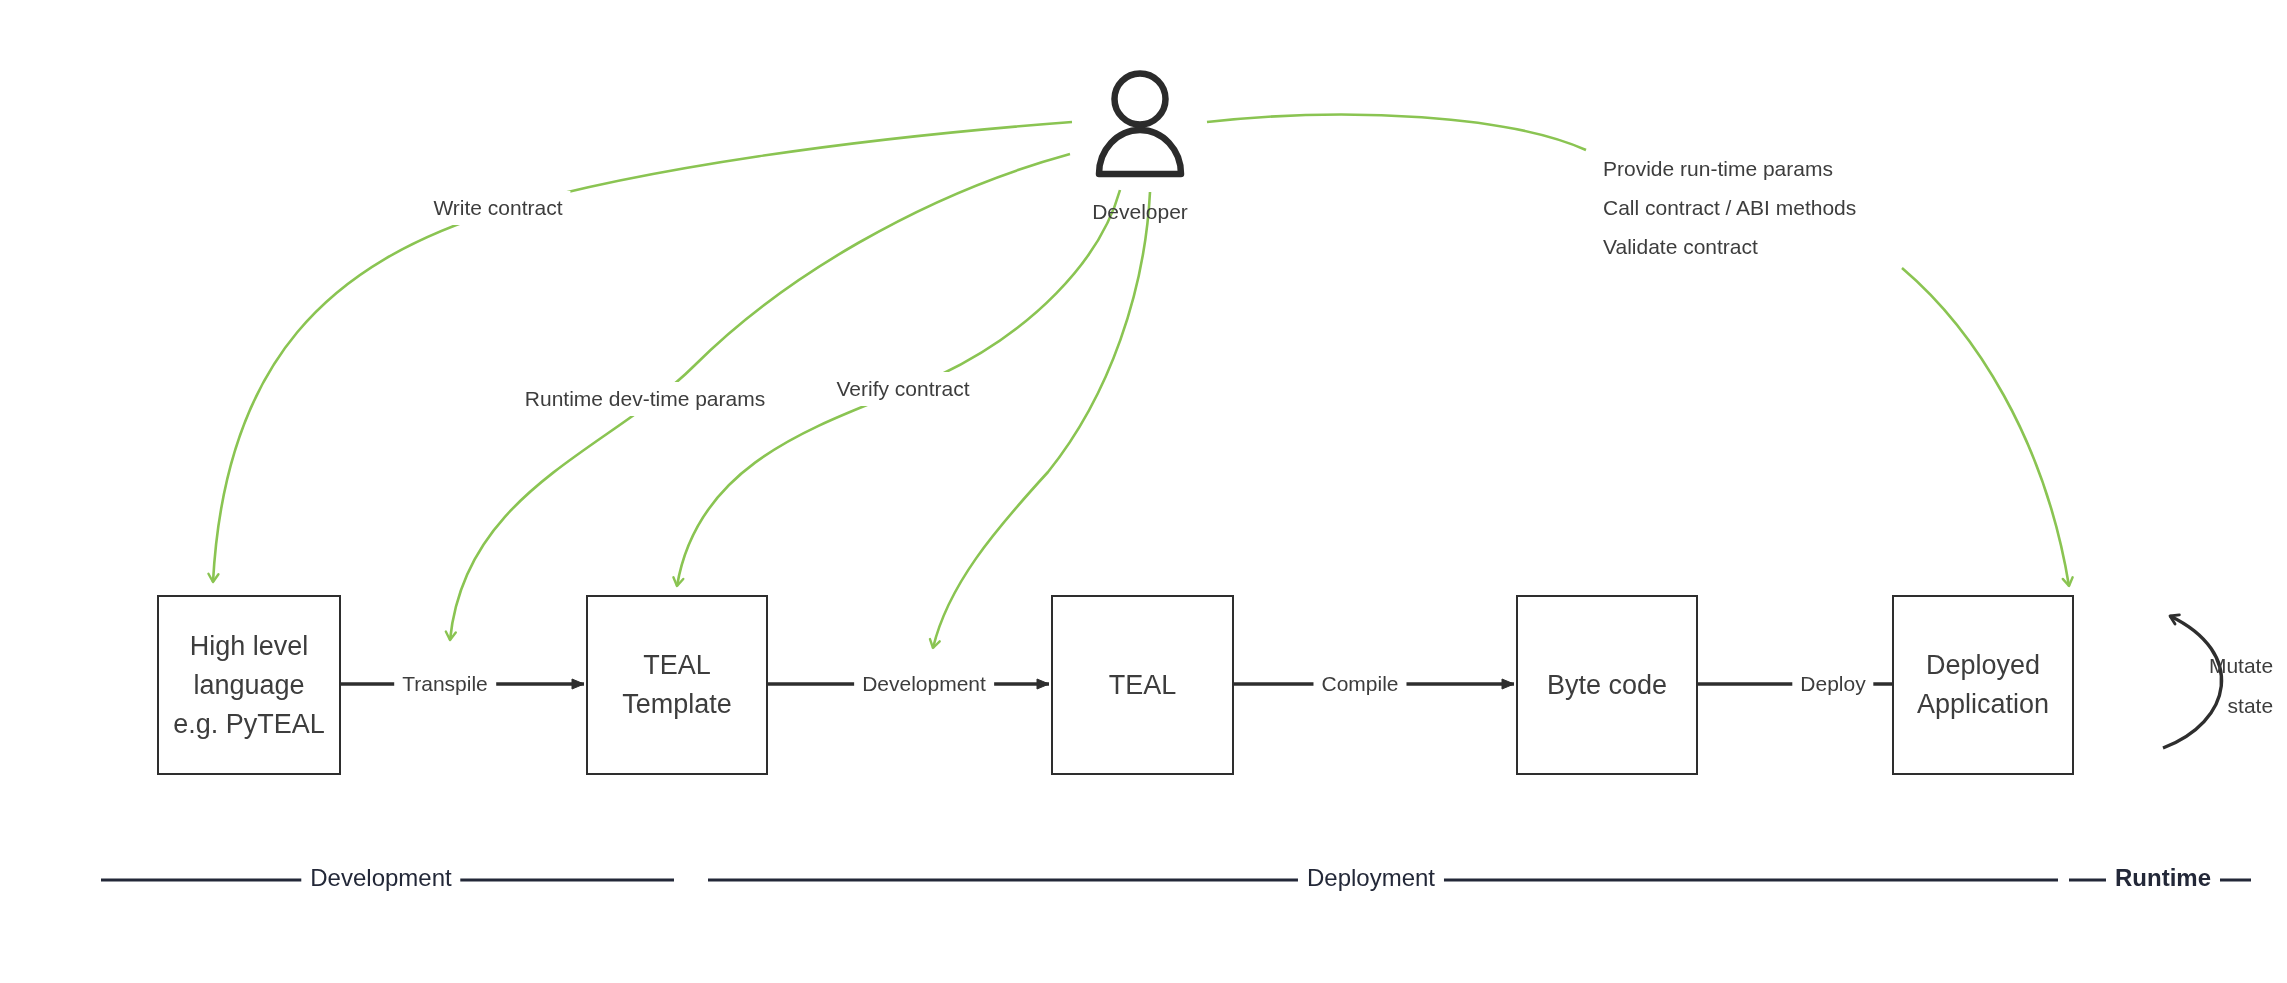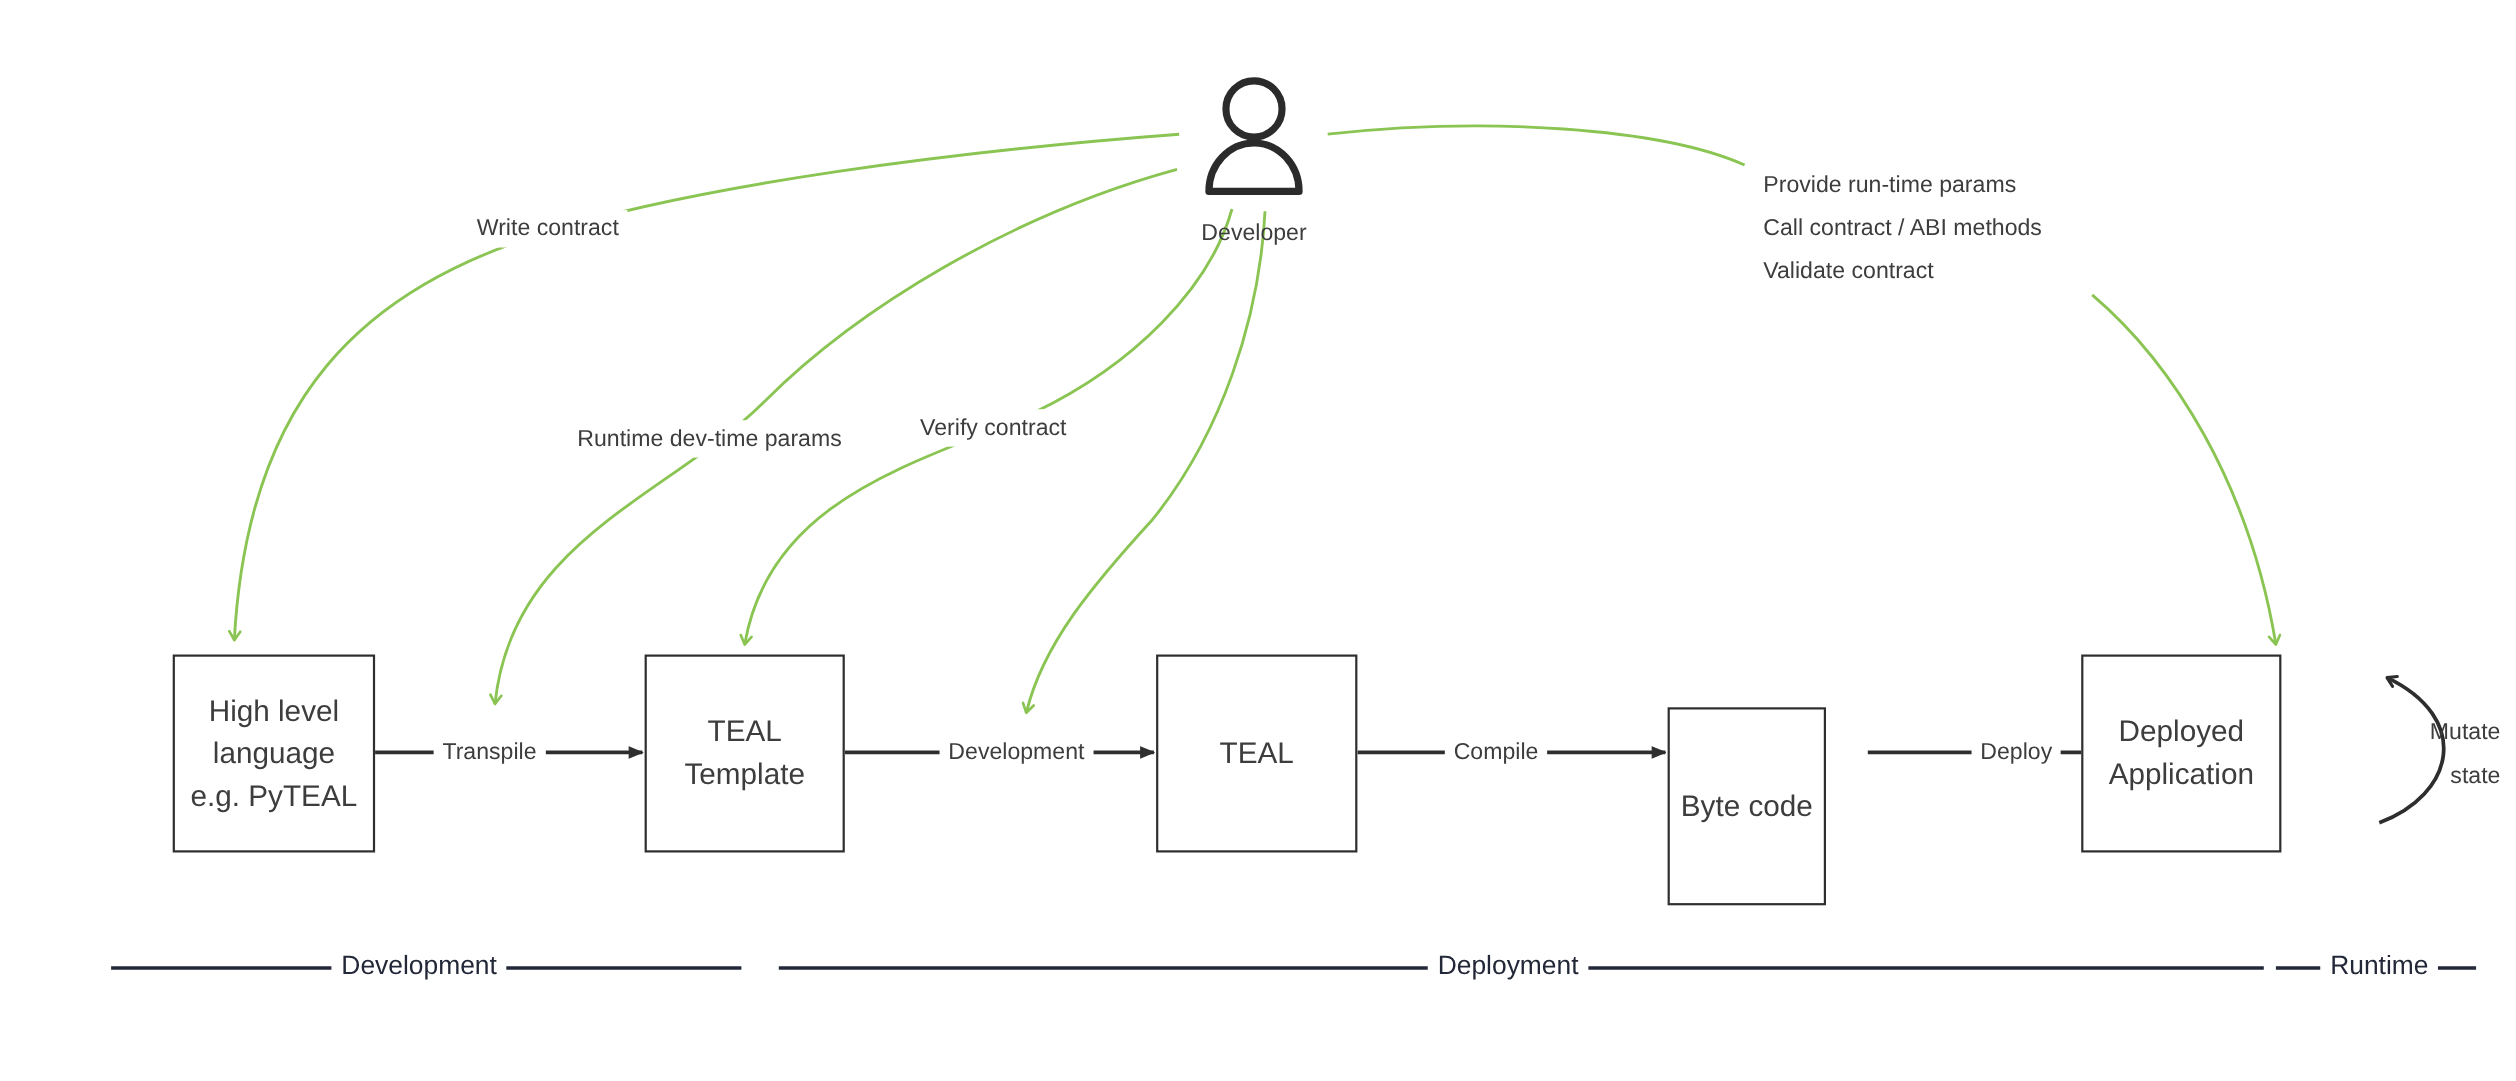--- a/index.html
+++ b/index.html
@@ -101,21 +101,21 @@
     <span>language</span>
     <span>e.g. PyTEAL</span>
   </div>
   <div class="box" style="left:586px;width:182px;">
     <span>TEAL</span>
     <span>Template</span>
   </div>
   <div class="box" style="left:1051px;width:183px;">
     <span>TEAL</span>
   </div>
-  <div class="box" style="left:1516px;width:144px;margin-top:48px;">
+  <div class="box" style="left:1516px;width:182px;">
     <span>Byte code</span>
   </div>
   <div class="box" style="left:1892px;width:182px;">
     <span>Deployed</span>
     <span>Application</span>
   </div>
 
   <div class="lbl masked" style="left:445px;top:684px;">Transpile</div>
   <div class="lbl masked" style="left:924px;top:684px;">Development</div>
   <div class="lbl masked" style="left:1360px;top:684px;text-align:right;">Compile</div>
@@ -133,15 +133,15 @@
   <div class="lbl masked" style="left:903px;top:389px;">Verify contract</div>
 
   <div class="lbl multiline" style="left:1603px;top:207px;">
     <div>Provide run-time params</div>
     <div>Call contract / ABI methods</div>
     <div>Validate contract</div>
   </div>
 
   <div class="phase-lbl" style="left:381px;top:878px;">Development</div>
   <div class="phase-lbl" style="left:1371px;top:878px;">Deployment</div>
-  <div class="phase-lbl" style="left:2163px;top:878px;">Runtime</div>
+  <div class="phase-lbl" style="left:2163px;top:878px;font-weight:bold;">Runtime</div>
 
 </div>
 
 </body></html>

